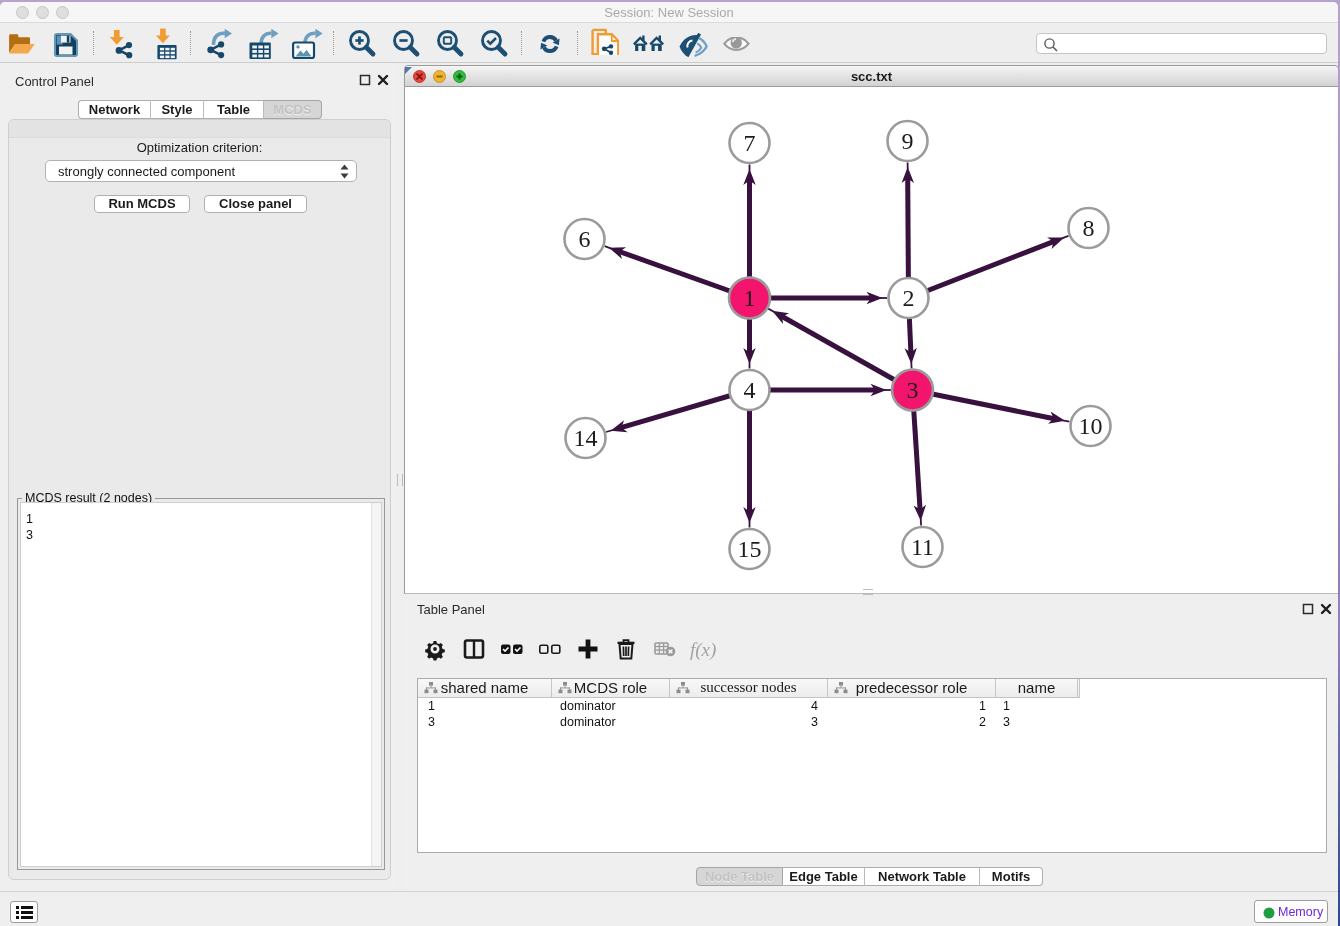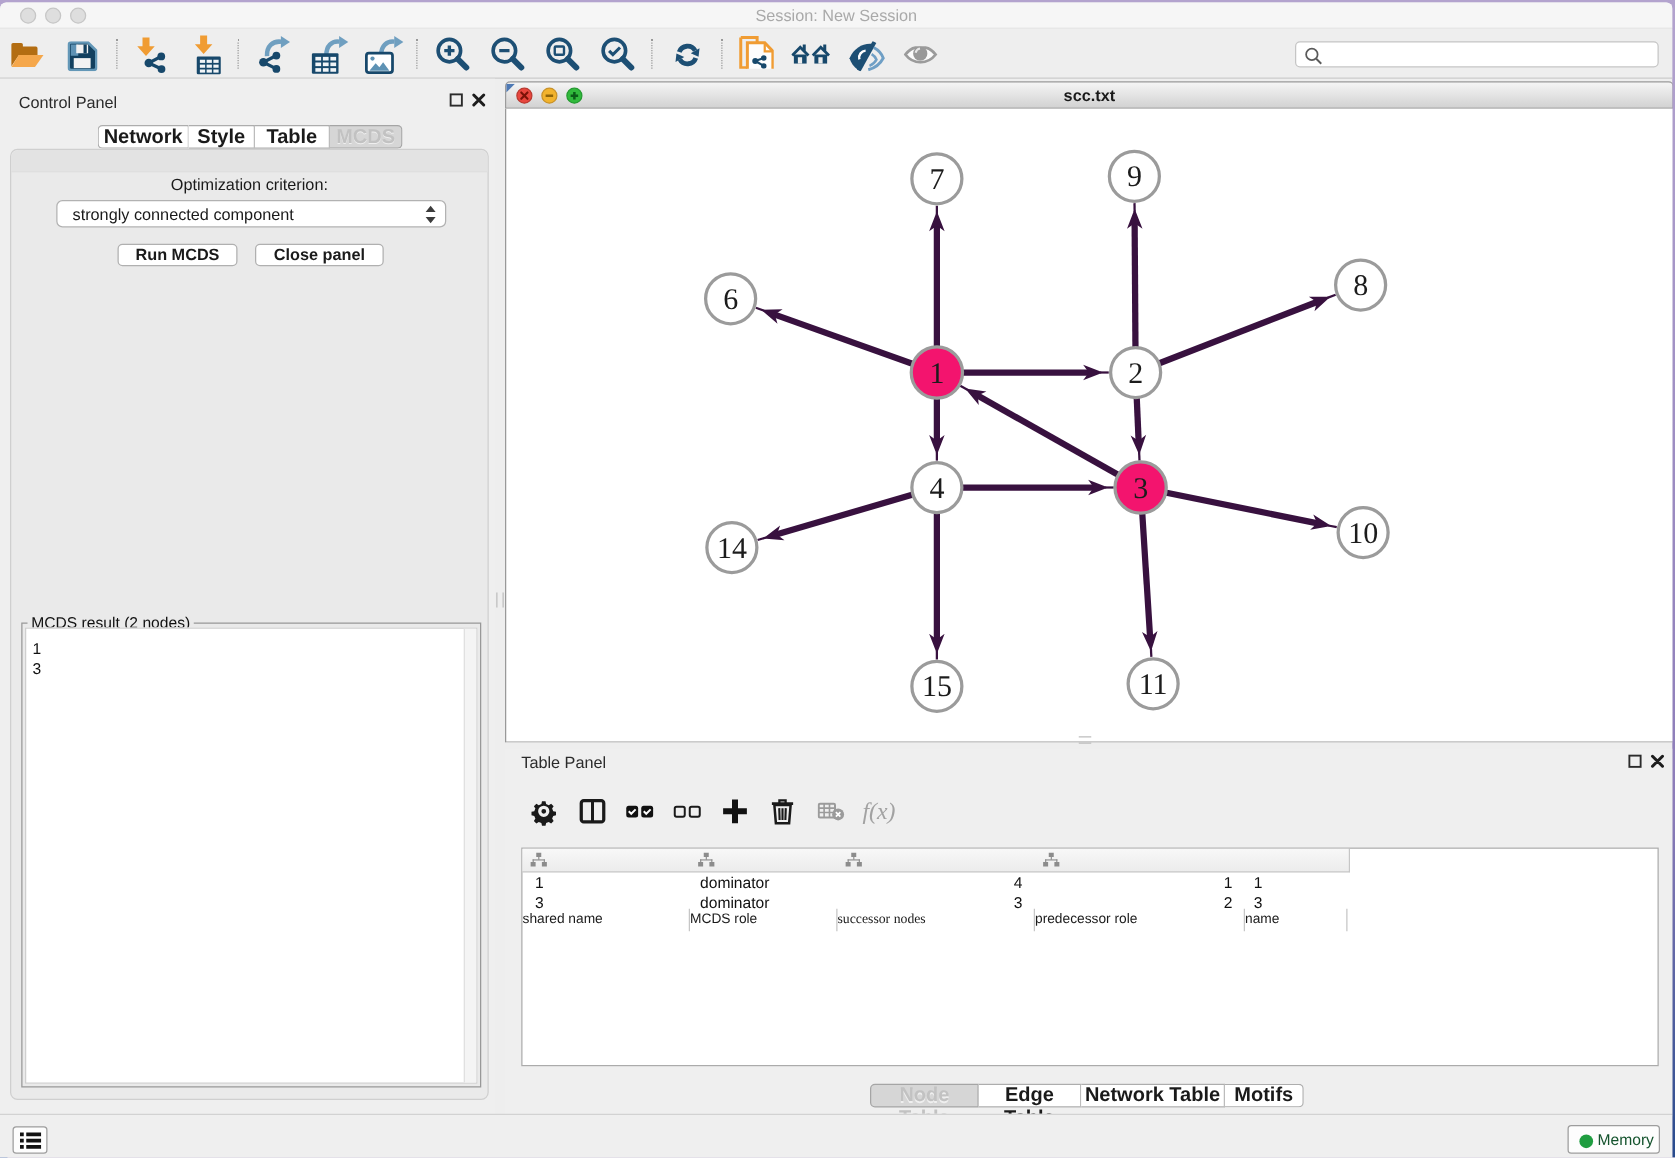--- a/index.html
+++ b/index.html
@@ -16,21 +16,21 @@
 #toolbar{position:absolute;left:0;top:21px;width:100%;height:39px;background:#eeeeee;
  border-bottom:1px solid #cccccc;}
 .sep{position:absolute;top:8px;height:24px;width:0;border-left:1px dotted #999;}
 .ticon{position:absolute;top:5px;}
 #search{position:absolute;left:1036px;top:10px;width:291px;height:21px;background:#fff;
  border:1px solid #c5c5c5;border-radius:4px;box-sizing:border-box;}
 
 #cpanel{position:absolute;left:0;top:61px;width:396px;height:830px;background:#efefef;}
 .paneltitle{font-size:13px;color:#2b2b2b;}
 .tabs{position:absolute;display:flex;height:19px;}
-.tab{box-sizing:border-box;height:19px;line-height:18px;text-align:center;font-size:16px;
+.tab{box-sizing:border-box;height:19px;line-height:18px;text-align:center;font-size:13px;
  font-weight:bold;color:#1a1a1a;background:#fff;border-top:1px solid #adadad;
  border-bottom:1px solid #adadad;border-right:1px solid #bcbcbc;}
 .tab.first{border-left:1px solid #adadad;border-radius:4px 0 0 4px;}
 .tab.last{border-right:1px solid #adadad;border-radius:0 4px 4px 0;text-align:center;}
 .tab.sel{background:#d6d6d6;color:#c2c2c2;text-shadow:0 1px 0 #efefef;border-color:#a5a5a5;}
 #cpcontent{position:absolute;left:8px;top:56px;width:383px;height:761px;box-sizing:border-box;
  border:1px solid #cfcfcf;border-radius:6px;background:#eaeaea;}
 #cpband{position:absolute;left:0;top:0;width:100%;height:17px;background:#e3e3e3;
  border-bottom:1px solid #dcdcdc;border-radius:6px 6px 0 0;}
 .btn{position:absolute;box-sizing:border-box;background:#fff;border:1px solid #b0b0b0;
@@ -54,21 +54,21 @@
 .mac{position:absolute;top:4px;width:13px;height:13px;border-radius:50%;box-sizing:border-box;}
 #netcanvas{position:absolute;left:0;top:22px;width:935px;height:507px;background:#fff;
  box-sizing:border-box;border-left:1px solid #999;border-bottom:1px solid #bbb;}
 
 #tpanel{position:absolute;left:404px;top:597px;width:936px;height:294px;background:#efefef;}
 #ttable{position:absolute;left:13px;top:79px;width:910px;height:175px;background:#fff;
  box-sizing:border-box;border:1px solid #ababab;}
 .thead{position:absolute;left:0;top:0;width:661px;height:18px;
  background:linear-gradient(#f8f8f8,#ececec);border-bottom:1px solid #c3c3c3;border-right:1px solid #c6c6c6;}
 .th{position:absolute;top:0;height:18px;box-sizing:border-box;border-right:1px solid #c6c6c6;
- font-size:11px;color:#1a1a1a;line-height:17px;margin-top:48px;}
+ font-size:15px;color:#1a1a1a;text-align:center;line-height:17px;}
 .td{position:absolute;font-size:12.5px;color:#111;}
 
 #statusbar{position:absolute;left:0;top:889px;width:100%;height:35px;background:#efefef;
  border-top:1px solid #d2d2d2;}
 .sbtn{position:absolute;box-sizing:border-box;background:#fdfdfd;border:1px solid #9d9d9d;
  border-radius:3px;}
 #rightedge{position:absolute;right:0;top:0;width:2px;height:926px;
  background:linear-gradient(#b3a3ce,#8c7cb8 70%,#274a8c);}
 </style>
 </head>
@@ -491,17 +491,17 @@
             <rect x="5" y="6" width="12" height="3"></rect>
         <rect x="0" y="11" width="3" height="3"></rect>
             <rect x="5" y="11" width="12" height="3"></rect>
       </g>
     </svg>
   </div>
   <div class="sbtn" style="left:1254px;top:8px;width:74px;height:23px;">
     <svg style="position:absolute;left:8px;top:6px;" width="12" height="12" viewBox="0 0 12 12">
       <circle cx="6" cy="6" r="5.5" fill="#1f9d40"></circle>
     </svg>
-    <span style="position:absolute;left:23px;top:4px;font-size:12.5px;color:#14532d;">Memory</span>
+    <span style="position:absolute;left:23px;top:4px;font-size:12.5px;color:#6d28d9;">Memory</span>
   </div>
 </div>
 </div>
 <div id="rightedge"></div>
 
 </body></html>

